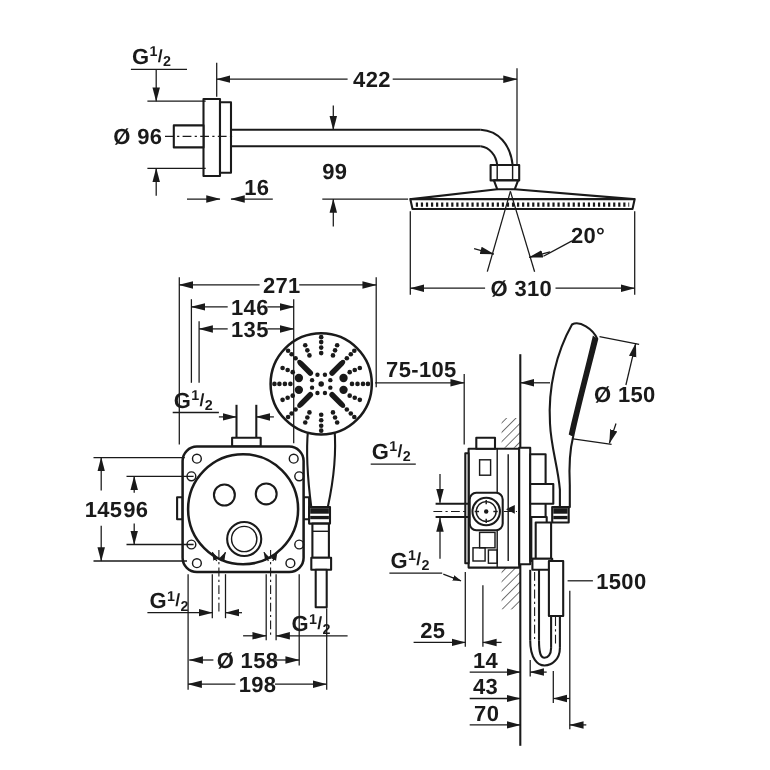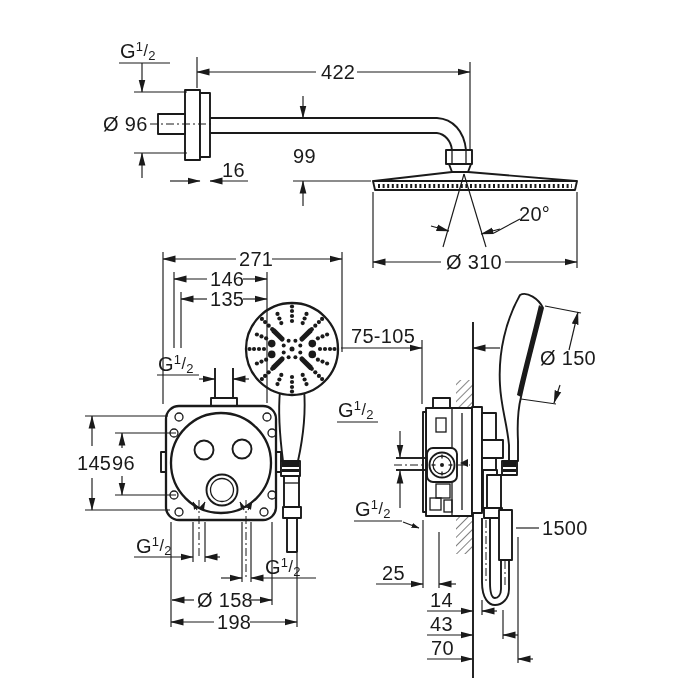--- a/index.html
+++ b/index.html
@@ -1,17 +1,17 @@
 <!DOCTYPE html>
 <html style="--line: #1a1a1a; --bg: #ffffff;"><head>
 <meta charset="utf-8">
 <style>
   :root{ --line:#1a1a1a; --bg:#ffffff; }
   html,body{margin:0;padding:0;background:var(--bg);}
-  .stage{width:700px;height:700px;background:var(--bg);position:relative;font-family:"Liberation Sans","DejaVu Sans",sans-serif;}
+  .stage{width:700px;height:700px;background:var(--bg);position:relative;font-family:"Liberation Sans","DejaVu Sans",sans-serif;font-weight:bold;}
   svg{display:block;}
   svg text{fill:var(--line);font-family:"Liberation Sans","DejaVu Sans",sans-serif;font-size:20px;letter-spacing:.3px;}
   svg .frac-sup{font-size:13px;}
   svg .frac-slash{font-size:16px;}
   svg .frac-sub{font-size:13px;}
   .o{stroke:var(--line);stroke-width:1.9;fill:none;stroke-linejoin:round;}
   .ow{stroke:var(--line);stroke-width:1.9;fill:#fff;stroke-linejoin:round;}
   .ow2{stroke:var(--line);stroke-width:2.3;fill:#fff;}
   .thin{stroke:var(--line);stroke-width:1.3;fill:none;}
   .dim{stroke:var(--line);stroke-width:1.15;fill:none;}

